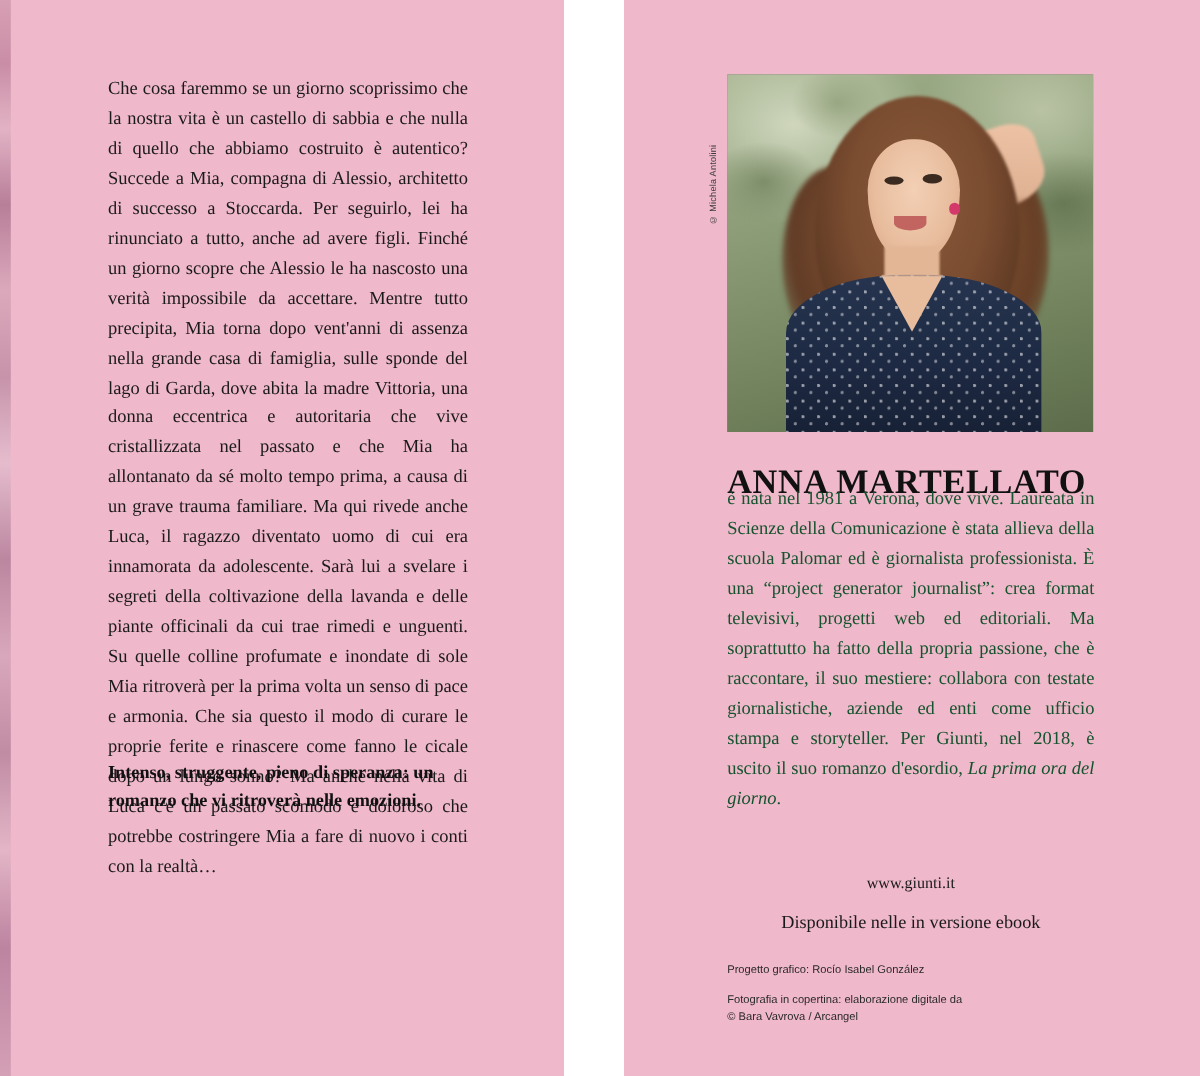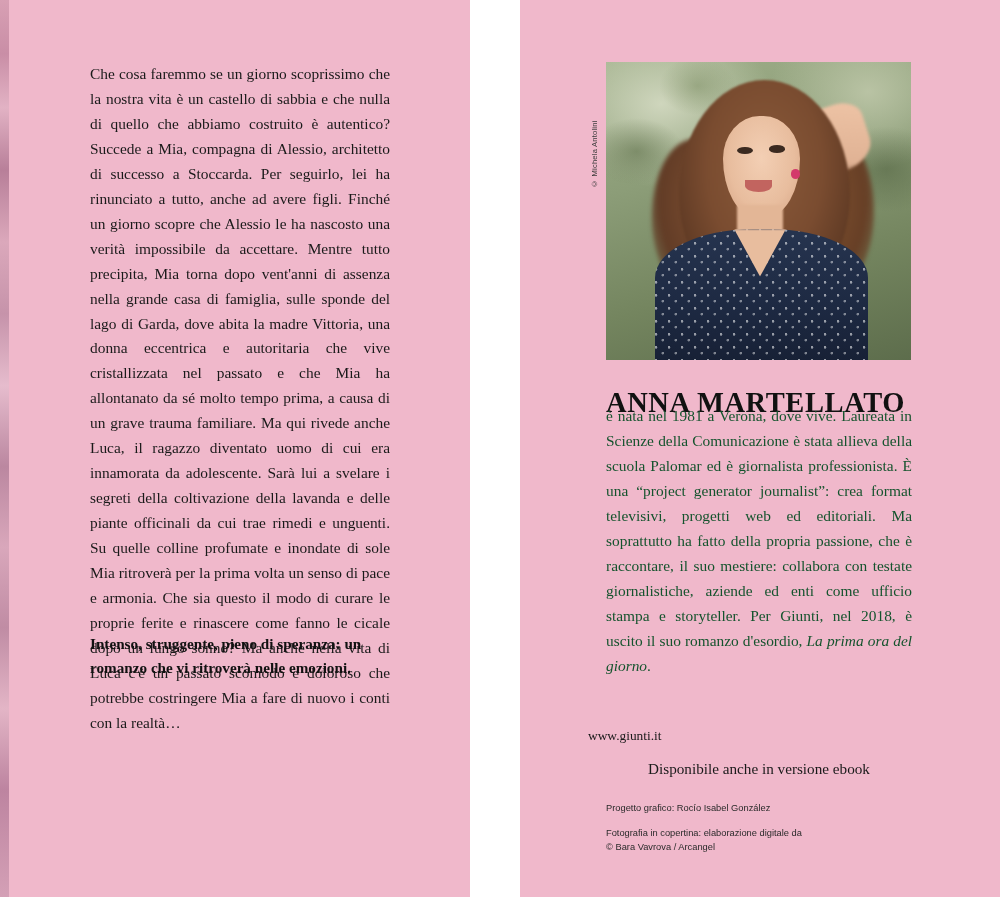--- a/index.html
+++ b/index.html
@@ -254,23 +254,24 @@
     color: #14532d;
     font-size: 15.4px;
     line-height: 1.62;
     text-align: justify;
   }
   .bio p { margin: 0; }
   .bio i { font-style: italic; }
 
   .site {
     position: absolute;
-    left: 68px;
+    left: 86px;
     top: 728px;
     width: 306px;
+    text-align: center;
     font-size: 13.4px;
     color: #1a1a1a;
   }
   .ebook {
     position: absolute;
     left: 86px;
     top: 760px;
     width: 306px;
     text-align: center;
     font-size: 15.2px;
@@ -327,21 +328,21 @@
       </div>
     </div>
 
     <h1 class="author-name">ANNA MARTELLATO</h1>
 
     <div class="bio">
       <p><span>è nata nel 1981 a Verona, dove vive. Laureata in Scienze della Comunicazione è stata allieva della scuola Palomar ed è giornalista professionista. È una “project generator journalist”: crea format televisivi, progetti web ed editoriali. Ma soprattutto ha fatto della propria passione, che è raccontare, il suo mestiere: collabora con testate giornalistiche, aziende ed enti come ufficio stampa e storyteller. Per Giunti, nel 2018, è uscito il suo romanzo d'esordio, </span><i>La prima ora del giorno</i><span>.</span></p>
     </div>
 
     <div class="site">www.giunti.it</div>
-    <div class="ebook">Disponibile anche in versione ebook</div>
+    <div class="ebook">Disponibile nelle in versione ebook</div>
 
     <div class="credits">
       <div class="blk">
         <div>Progetto grafico: Rocío Isabel González</div>
       </div>
       <div class="blk">
         <div>Fotografia in copertina: elaborazione digitale da</div>
         <div>© Bara Vavrova / Arcangel</div>
       </div>
     </div>

